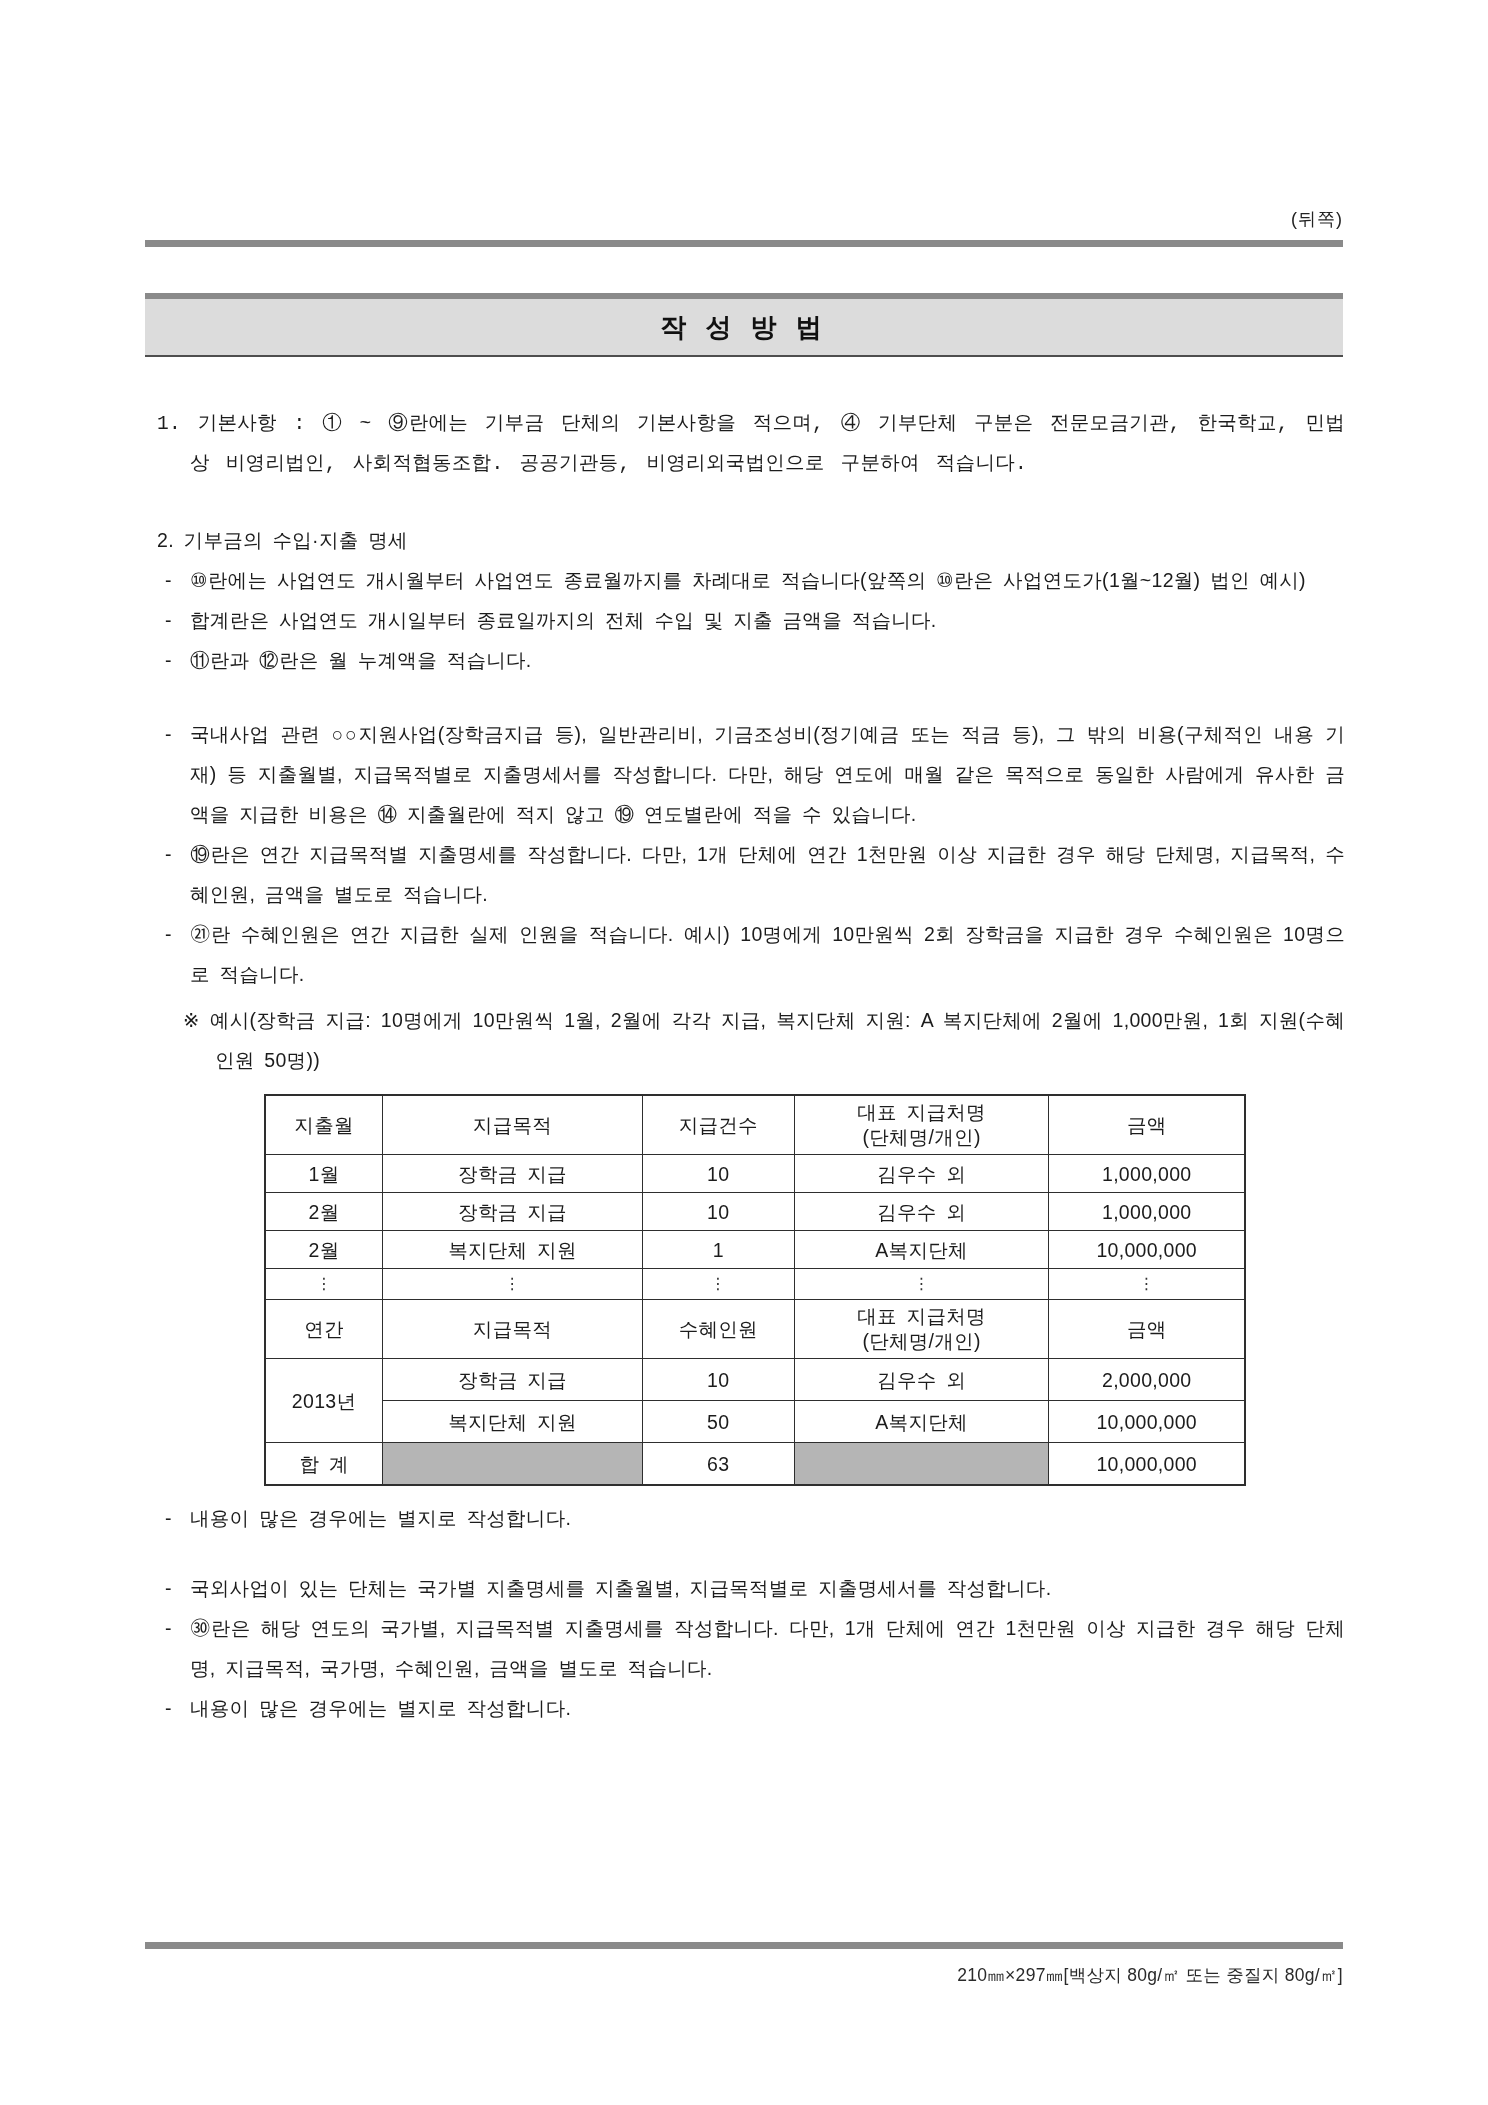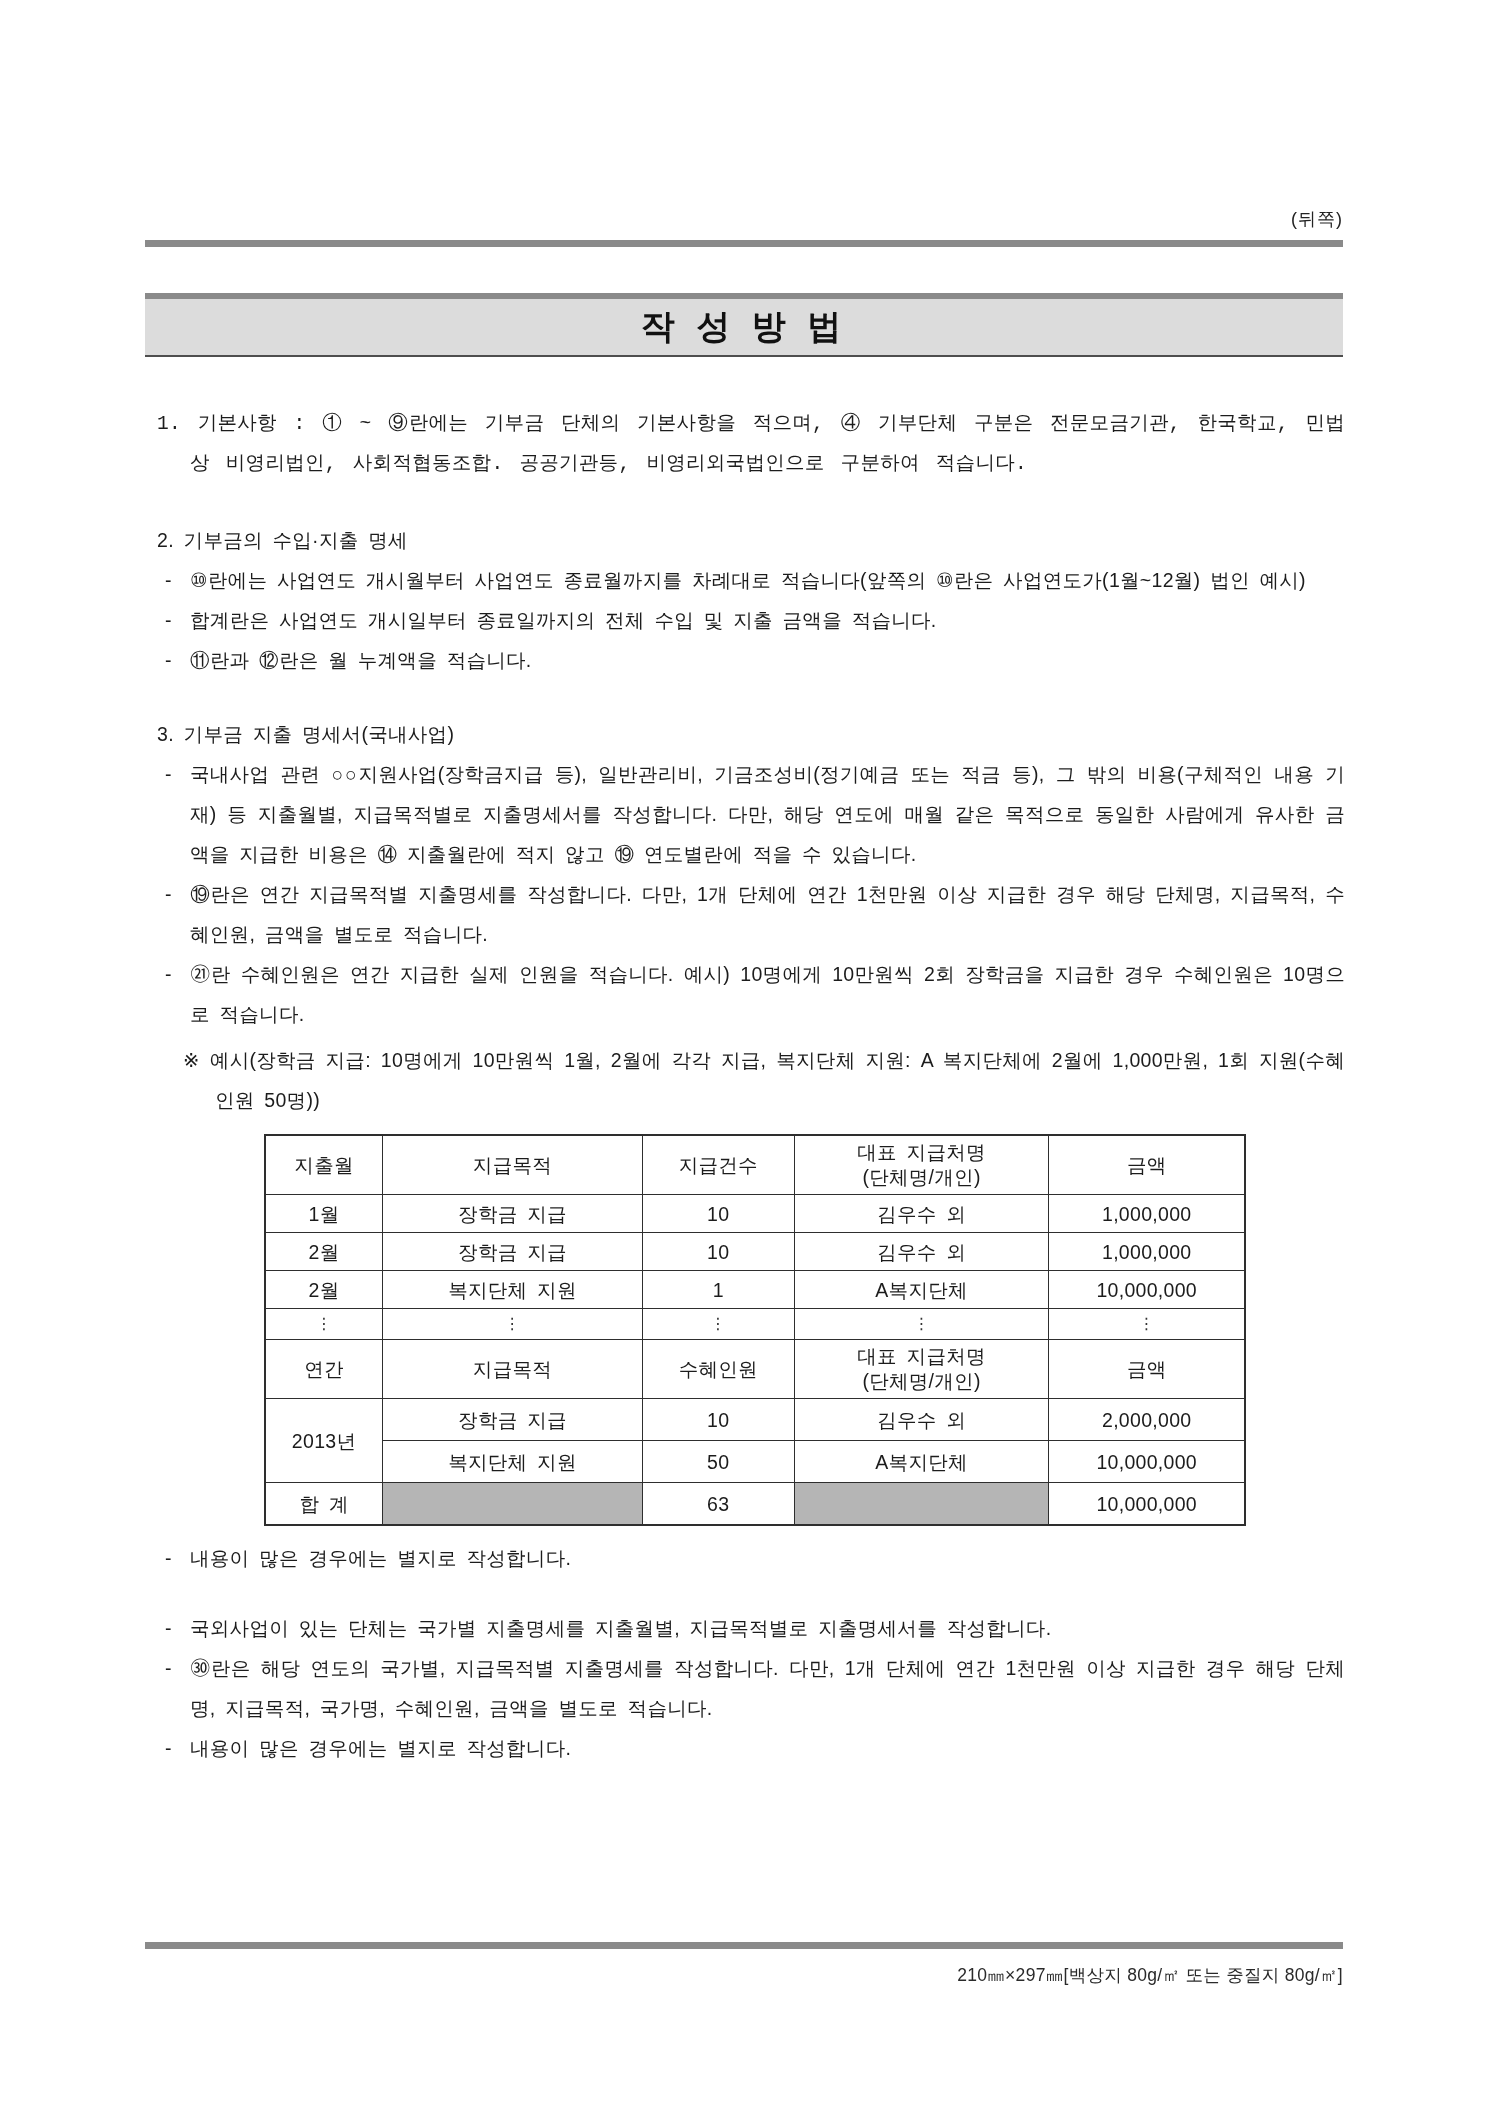--- a/index.html
+++ b/index.html
@@ -28,21 +28,21 @@
   }
   .title-box{position:absolute;top:293px;left:145px;right:145px;}
   .title-strip{height:6px;background:var(--bar-gray);}
   .title-body{
     background:var(--title-bg);
     height:56px;
     border-bottom:2px solid #4e4e4e;
     display:flex;align-items:center;justify-content:center;
   }
   .title-text{
-    font-size:34px;font-weight:bold;letter-spacing:6px;color:#111;
+    font-size:26px;font-weight:bold;letter-spacing:6px;color:#111;
   }
 
   .main{
     position:absolute;top:390px;left:145px;width:1200px;
     font-size:19.5px;line-height:40px;
     word-spacing:4px;letter-spacing:0.3px;
   }
   .para{
     text-align:justify;
     padding-left:45px;text-indent:-33px;font-family:Liberation Mono, monospace;
@@ -119,21 +119,20 @@
     </div>
 
     <div class="sec-2">
       <div class="sec-title">2. 기부금의 수입·지출 명세</div>
       <div class="bullet">⑩란에는 사업연도 개시월부터 사업연도 종료월까지를 차례대로 적습니다(앞쪽의 ⑩란은 사업연도가(1월~12월) 법인 예시)</div>
       <div class="bullet">합계란은 사업연도 개시일부터 종료일까지의 전체 수입 및 지출 금액을 적습니다.</div>
       <div class="bullet">⑪란과 ⑫란은 월 누계액을 적습니다.</div>
     </div>
 
     <div class="sec-3">
-      <div class="sec-title">3. 기부금 지출 명세서(국내사업)</div>
       <div class="bullet">국내사업 관련 ○○지원사업(장학금지급 등), 일반관리비, 기금조성비(정기예금 또는 적금 등), 그 밖의 비용(구체적인 내용 기재) 등 지출월별, 지급목적별로 지출명세서를 작성합니다. 다만, 해당 연도에 매월 같은 목적으로 동일한 사람에게 유사한 금액을 지급한 비용은 ⑭ 지출월란에 적지 않고 ⑲ 연도별란에 적을 수 있습니다.</div>
       <div class="bullet">⑲란은 연간 지급목적별 지출명세를 작성합니다. 다만, 1개 단체에 연간 1천만원 이상 지급한 경우 해당 단체명, 지급목적, 수혜인원, 금액을 별도로 적습니다.</div>
       <div class="bullet">㉑란 수혜인원은 연간 지급한 실제 인원을 적습니다. 예시) 10명에게 10만원씩 2회 장학금을 지급한 경우 수혜인원은 10명으로 적습니다.</div>
       <div class="note">※ 예시(장학금 지급: 10명에게 10만원씩 1월, 2월에 각각 지급, 복지단체 지원: A 복지단체에 2월에 1,000만원, 1회 지원(수혜인원 50명))</div>
 
       <table class="ex-table">
         <colgroup>
           <col style="width:12%">
           <col style="width:26.5%">
           <col style="width:15.5%">

